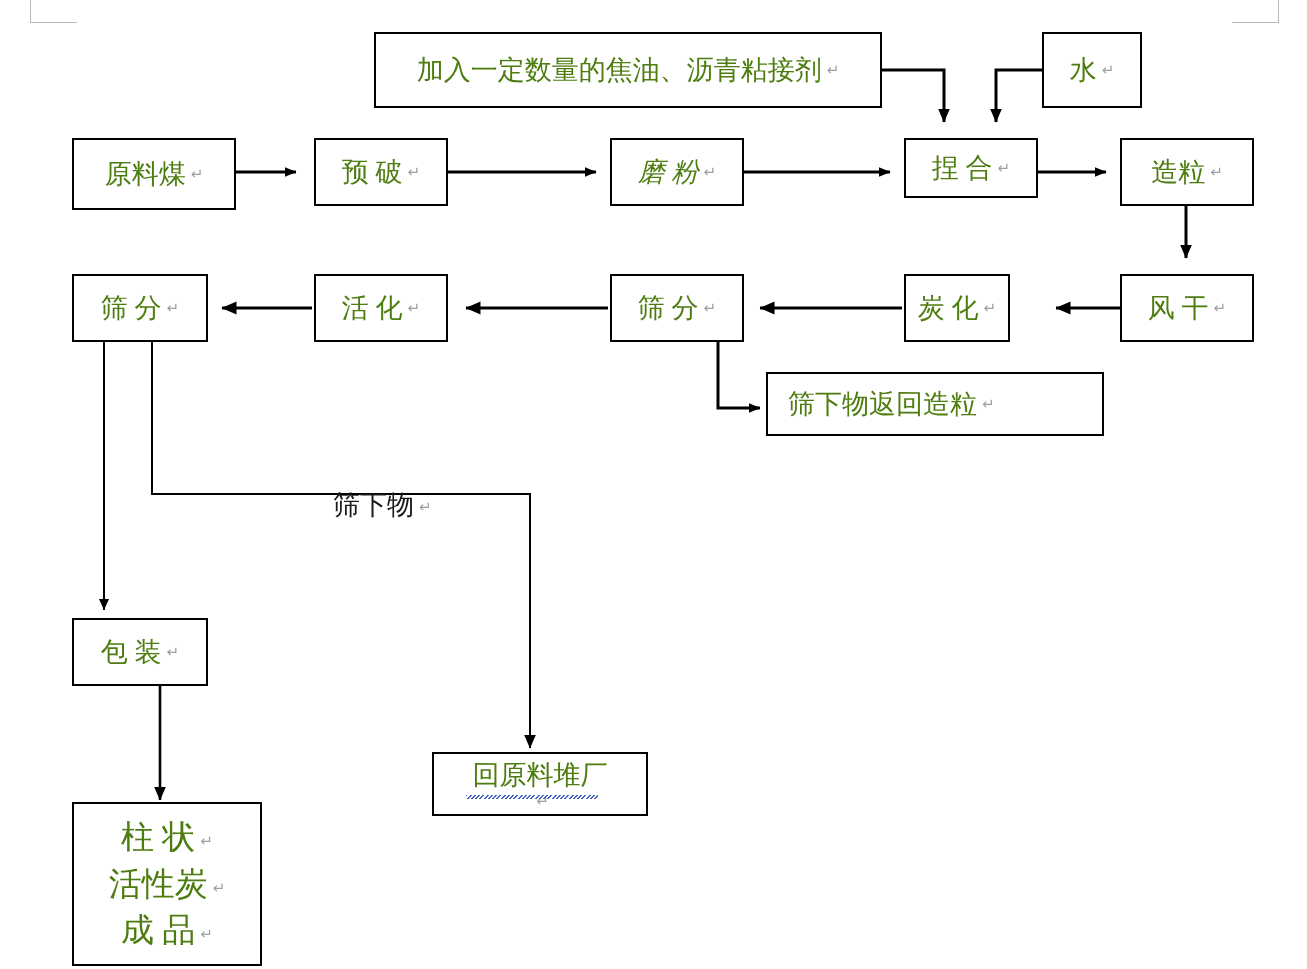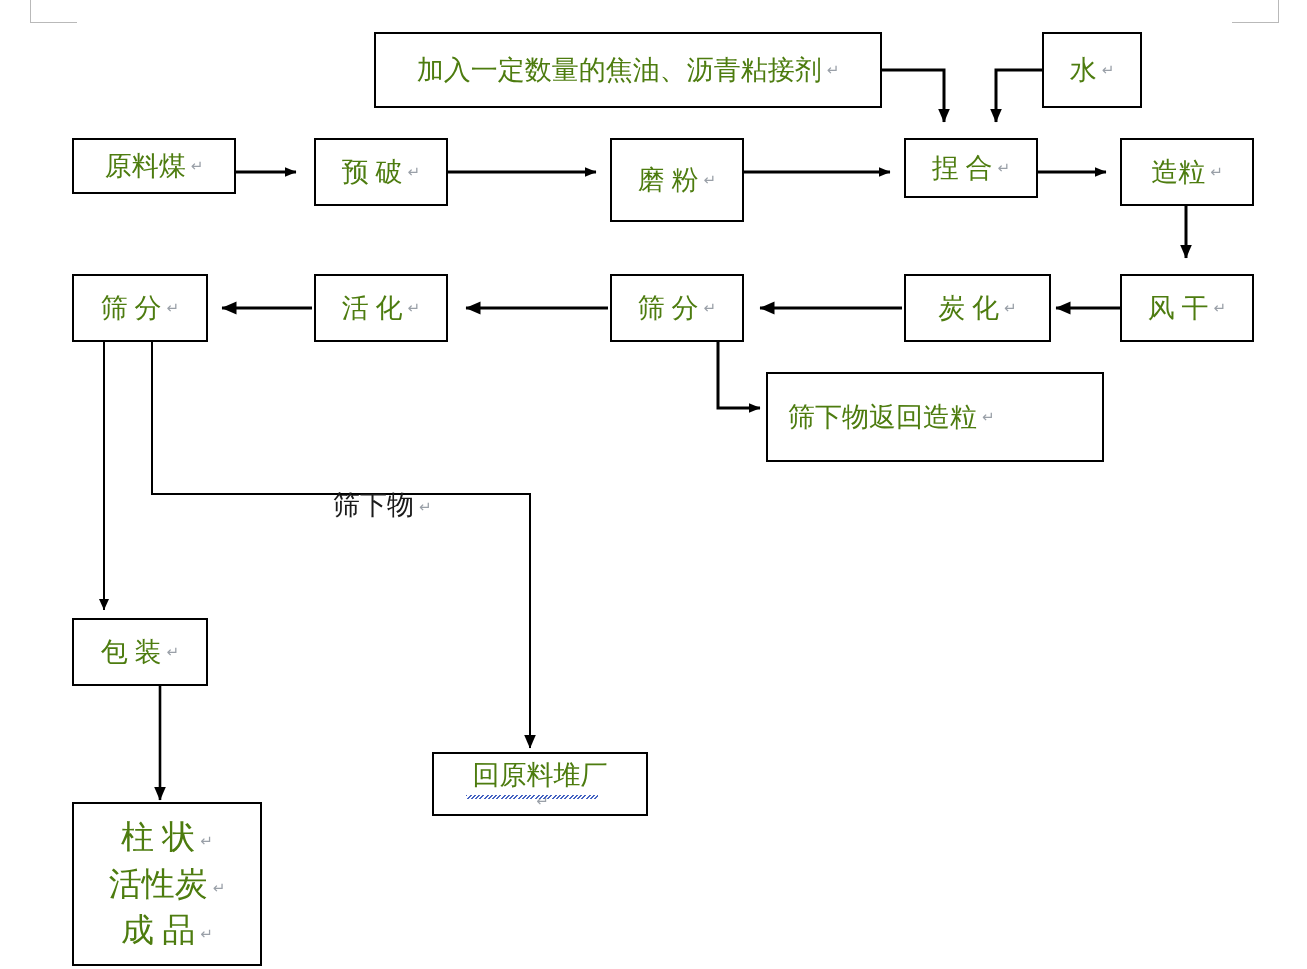--- a/index.html
+++ b/index.html
@@ -138,71 +138,71 @@
   <div class="node" style="left:374px; top:32px; width:508px; height:76px;">
     <span class="txt">加入一定数量的焦油、沥青粘接剂</span>
     <span class="pilcrow">↵</span>
   </div>
 
   <div class="node" style="left:1042px; top:32px; width:100px; height:76px;">
     <span class="txt">水</span>
     <span class="pilcrow">↵</span>
   </div>
 
-  <div class="node" style="left:72px; top:138px; width:164px; height:56px;">
+  <div class="node" style="left:72px; top:138px; width:164px; height:72px;">
     <span class="txt">原料煤</span>
     <span class="pilcrow">↵</span>
   </div>
 
   <div class="node" style="left:314px; top:138px; width:134px; height:68px;">
     <span class="txt">预 破</span>
     <span class="pilcrow">↵</span>
   </div>
 
-  <div class="node" style="left:610px; top:138px; width:134px; height:84px;">
+  <div class="node" style="left:610px; top:138px; width:134px; height:68px;font-style:italic;">
     <span class="txt">磨 粉</span>
     <span class="pilcrow">↵</span>
   </div>
 
   <div class="node" style="left:904px; top:138px; width:134px; height:60px;">
     <span class="txt">捏 合</span>
     <span class="pilcrow">↵</span>
   </div>
 
   <div class="node" style="left:1120px; top:138px; width:134px; height:68px;">
     <span class="txt">造粒</span>
     <span class="pilcrow">↵</span>
   </div>
 
   <div class="node" style="left:1120px; top:274px; width:134px; height:68px;">
     <span class="txt">风 干</span>
     <span class="pilcrow">↵</span>
   </div>
 
-  <div class="node" style="left:904px; top:274px; width:147px; height:68px;">
+  <div class="node" style="left:904px; top:274px; width:106px; height:68px;">
     <span class="txt">炭 化</span>
     <span class="pilcrow">↵</span>
   </div>
 
   <div class="node" style="left:610px; top:274px; width:134px; height:68px;">
     <span class="txt">筛 分</span>
     <span class="pilcrow">↵</span>
   </div>
 
   <div class="node" style="left:314px; top:274px; width:134px; height:68px;">
     <span class="txt">活 化</span>
     <span class="pilcrow">↵</span>
   </div>
 
   <div class="node" style="left:72px; top:274px; width:136px; height:68px;">
     <span class="txt">筛 分</span>
     <span class="pilcrow">↵</span>
   </div>
 
-  <div class="node left-align" style="left:766px; top:372px; width:338px; height:90px;">
+  <div class="node left-align" style="left:766px; top:372px; width:338px; height:64px;">
     <span class="txt">筛下物返回造粒</span>
     <span class="pilcrow">↵</span>
   </div>
 
   <div class="floating-label" style="left:306px; top:456px;">
     <span>筛下物</span><span class="pilcrow">↵</span>
   </div>
 
   <div class="node" style="left:72px; top:618px; width:136px; height:68px;">
     <span class="txt">包 装</span>

